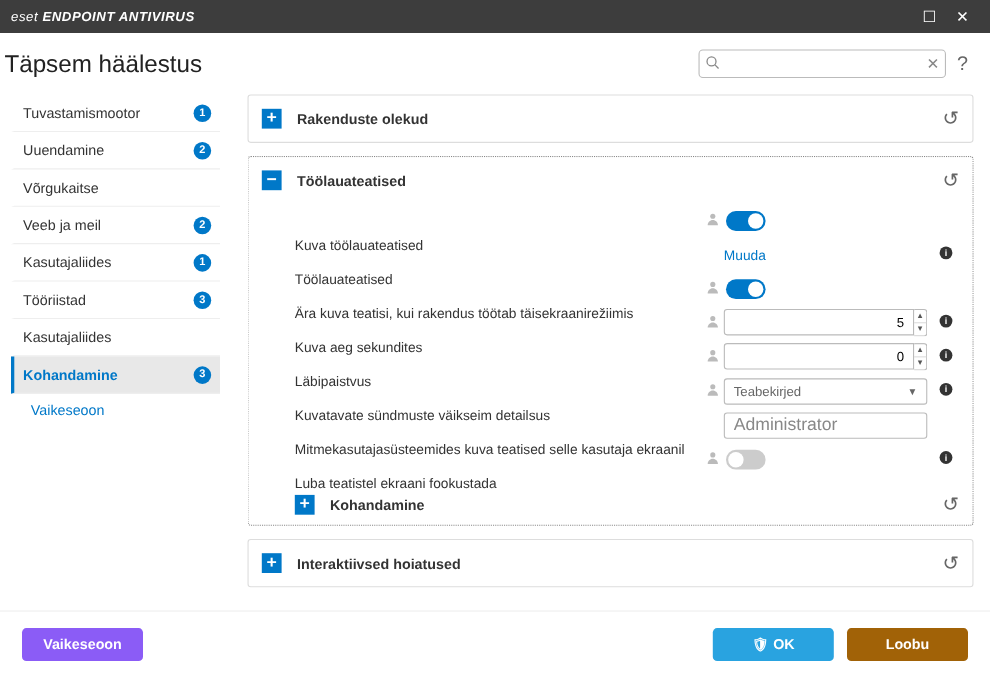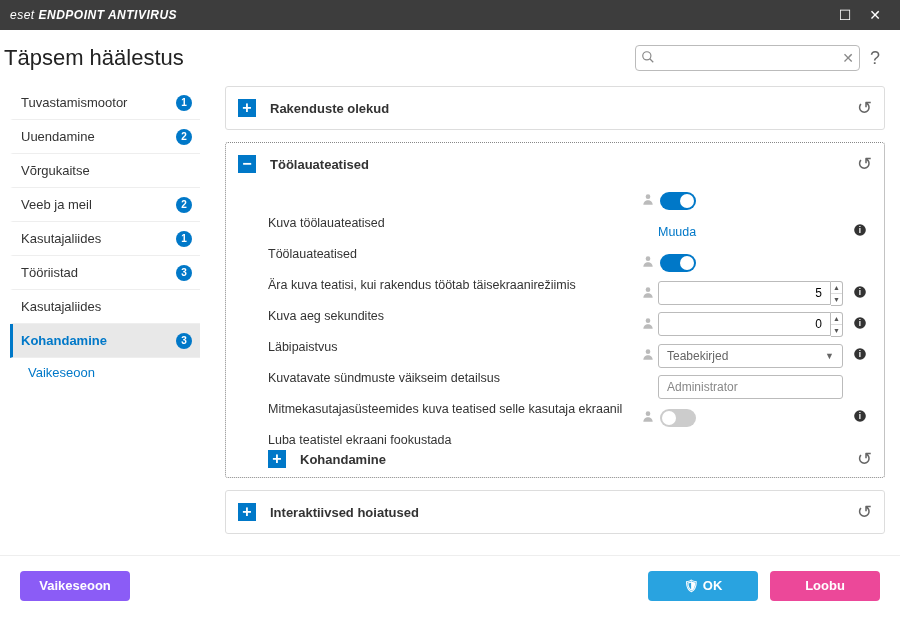--- a/index.html
+++ b/index.html
@@ -57,28 +57,28 @@
   
   .spin-wrap { display: flex; width: 185px; }
   .spin-wrap input { flex: 1; height: 24px; border: 1px solid #bbb; border-radius: 3px 0 0 3px; text-align: right; padding: 0 8px; font-size: 12px; }
   .spin-btns { display: flex; flex-direction: column; width: 18px; border: 1px solid #bbb; border-left: none; border-radius: 0 3px 3px 0; }
   .spin-btns div { flex: 1; text-align: center; font-size: 7px; line-height: 11px; cursor: pointer; color: #555; }
   .spin-btns div:first-child { border-bottom: 1px solid #ddd; }
   
   .dropdown { width: 185px; height: 24px; border: 1px solid #bbb; border-radius: 3px; display: flex; align-items: center; padding: 0 8px; cursor: pointer; color: #666; font-size: 12px; }
   .dropdown .dd-label { flex: 1; }
   
-  .textfield { width: 185px; height: 24px; border: 1px solid #bbb; border-radius: 3px; padding: 0 8px; font-size: 12px; color: #888; }
+  .textfield { width: 185px; height: 24px; border: 1px solid #bbb; border-radius: 3px; padding: 0 8px; font-size: 16px; color: #888; }
 
   .footer { height: 60px; display: flex; align-items: center; padding: 0 20px; border-top: 1px solid #eee; }
   .footer .spacer { flex: 1; }
   .btn { height: 30px; min-width: 110px; border-radius: 4px; border: none; font-size: 13px; font-weight: 600; cursor: pointer; display: inline-flex; align-items: center; justify-content: center; }
   .btn-default { background: #8b5cf6; color: #fff; }
   .btn-primary { background: #29a3e0; color: #fff; margin-right: 12px; }
-  .btn-cancel { background: #ec4899; color: #fff; }
+  .btn-cancel { background: #a16207; color: #fff; }
   .shield { margin-right: 4px; font-size: 12px; }
 </style>
 </head>
 <body>
 
 <div class="titlebar">
   <span class="logo">
     <span class="eset">eset</span> <span>ENDPOINT ANTIVIRUS</span>
   </span>
   <span class="spacer"></span>

